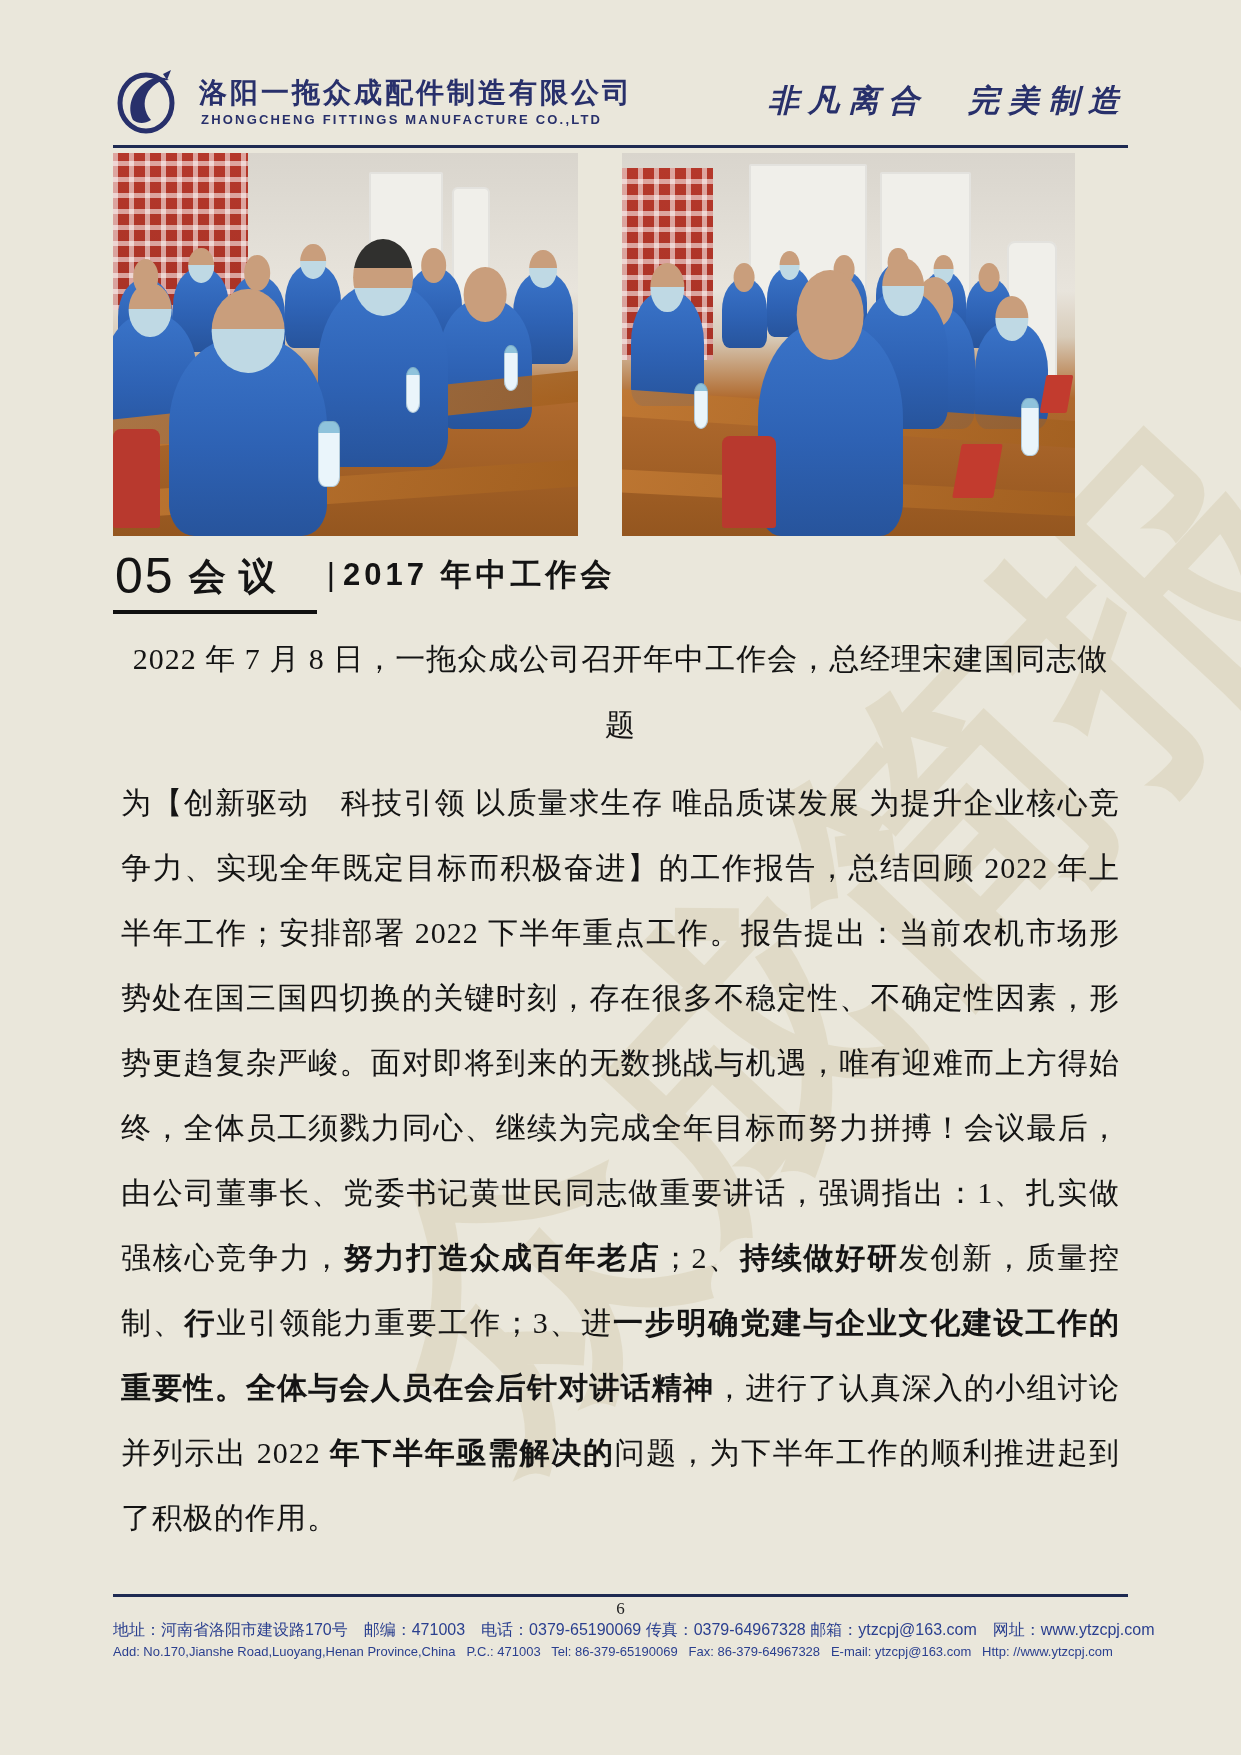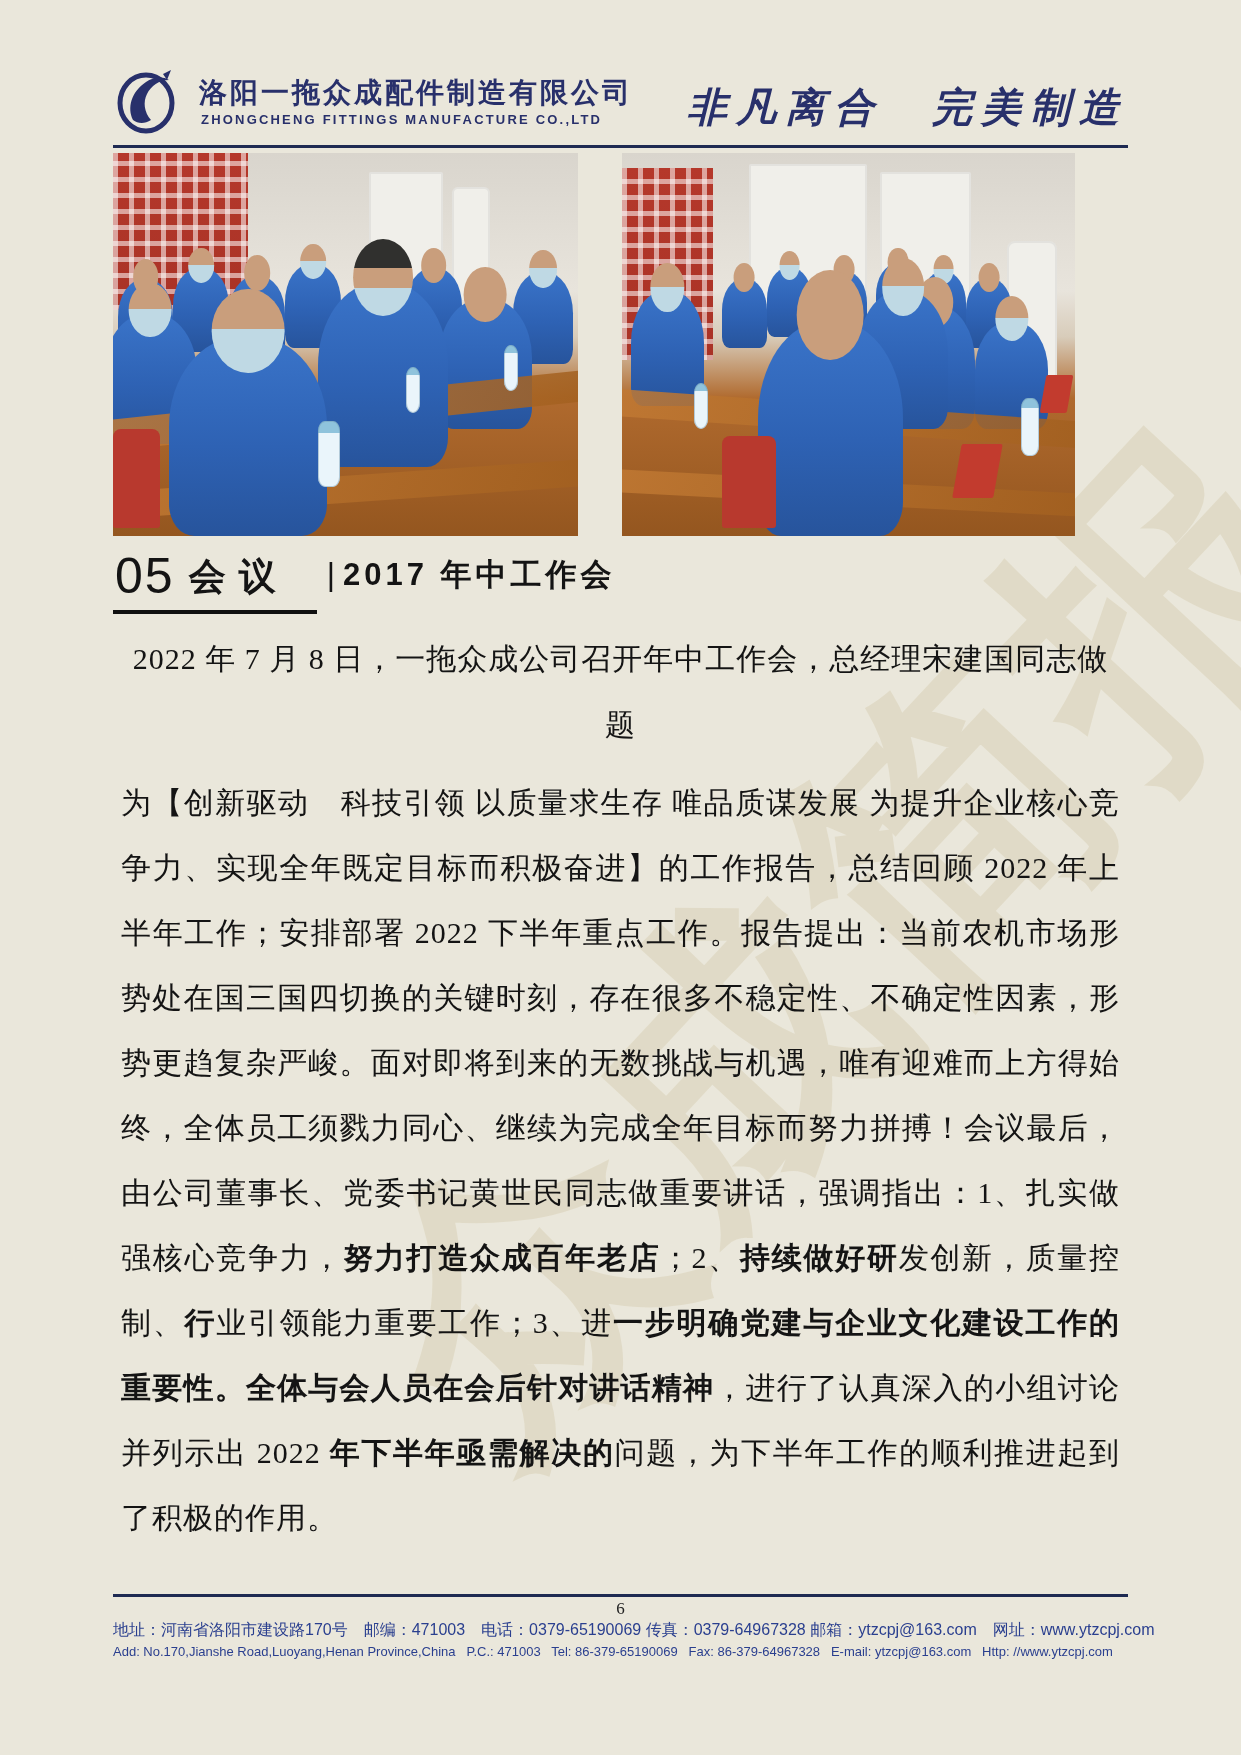--- a/index.html
+++ b/index.html
@@ -19,21 +19,21 @@
     font-family:"Liberation Sans","DejaVu Sans",sans-serif;
   }
 
   
   .hdr{position:absolute;left:113px;right:113px;top:66px;z-index:2;}
   .logo{position:absolute;left:0;top:2px;width:66px;height:66px;}
   .co-zh{position:absolute;left:86px;top:8px;font-size:28px;font-weight:800;
          letter-spacing:3px;color:var(--accent,#28306B);}
   .co-en{position:absolute;left:88px;top:46px;font-size:13px;font-weight:700;
          letter-spacing:2.2px;color:var(--accent,#28306B);}
-  .slogan{position:absolute;right:0;top:14px;font-size:40px;font-weight:700;font-style:italic;
+  .slogan{position:absolute;right:0;top:14px;font-size:31px;font-weight:700;font-style:italic;
           letter-spacing:9px;color:var(--accent,#28306B);
           font-family:"Liberation Serif","DejaVu Serif",serif;}
   .hdr-rule{position:absolute;left:113px;right:113px;top:145px;height:3px;
             background:var(--rule,#1E2A52);z-index:2;}
 
   
   .photo{position:absolute;top:153px;height:383px;overflow:hidden;margin:0;z-index:1;
          background:linear-gradient(180deg,var(--wall,#D9D5CD) 0%,#E8E4DC 36%,#D8CCBA 48%,var(--desk,#B06A2E) 64%,#94561F 100%);}
   .photo-left{left:113px;width:465px;}
   .photo-right{left:622px;width:453px;}

